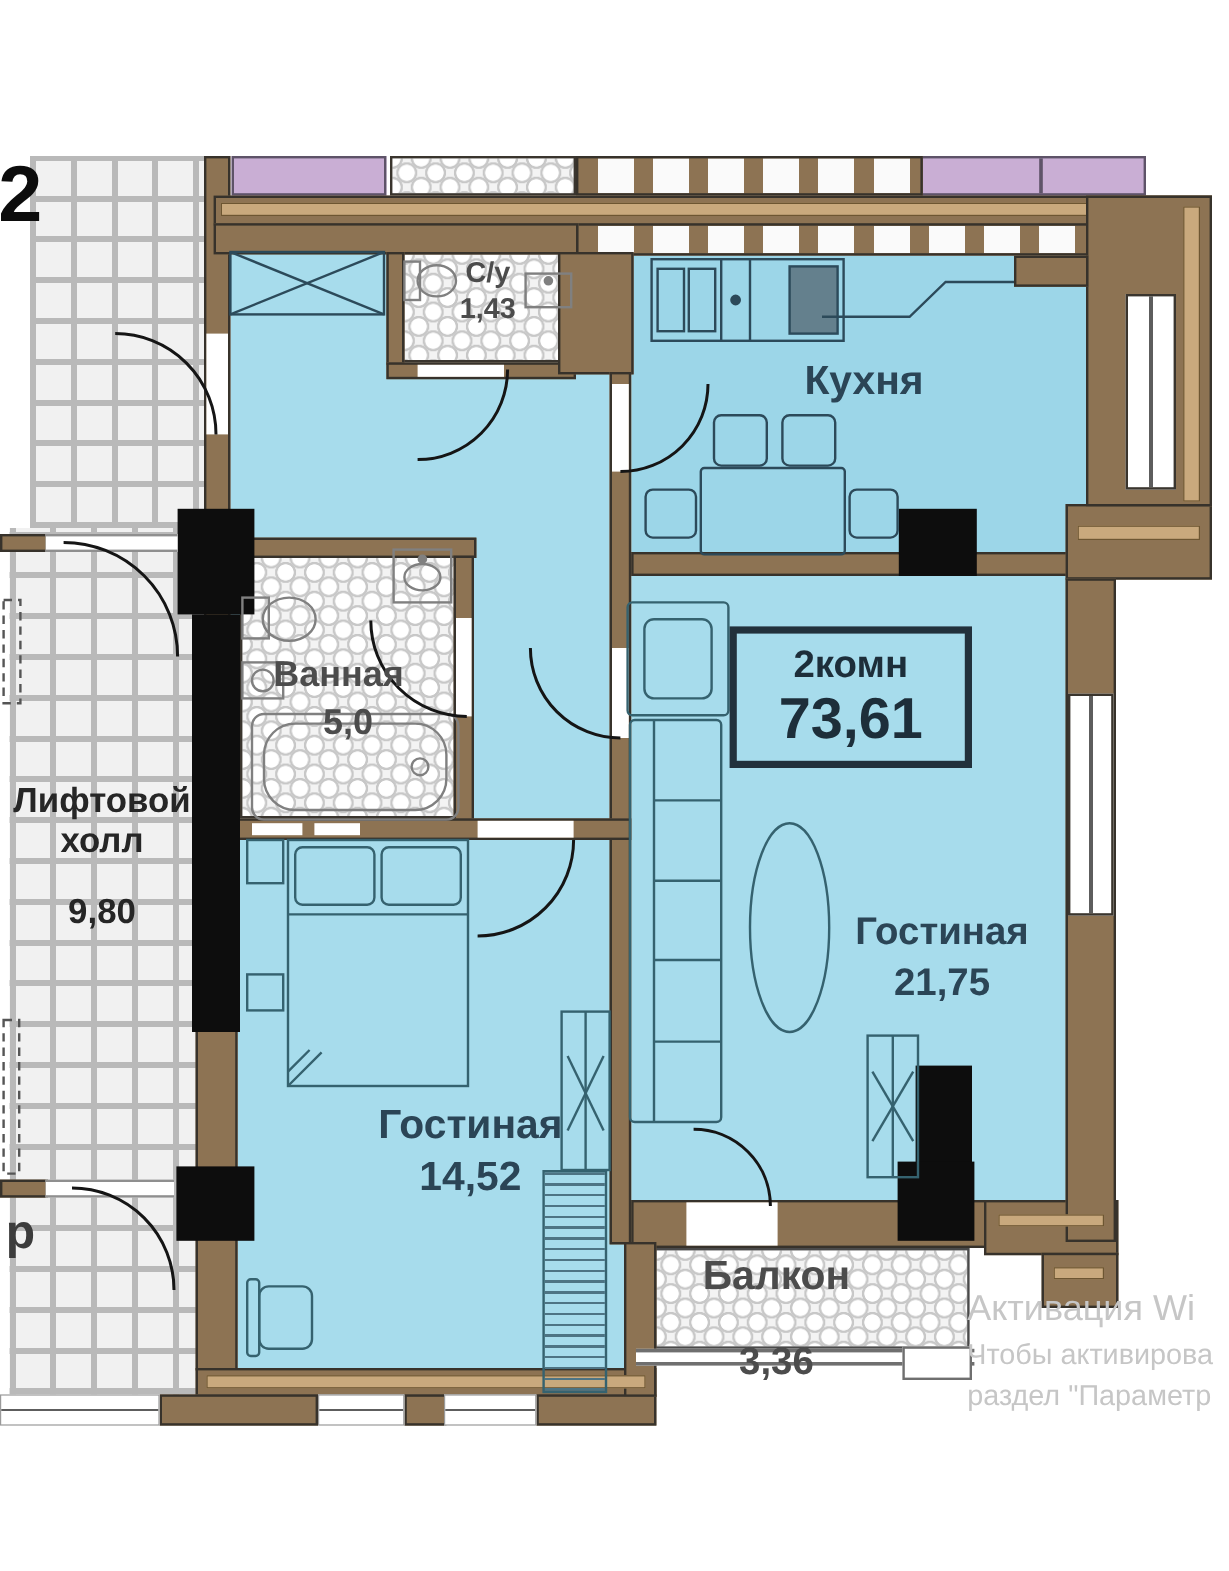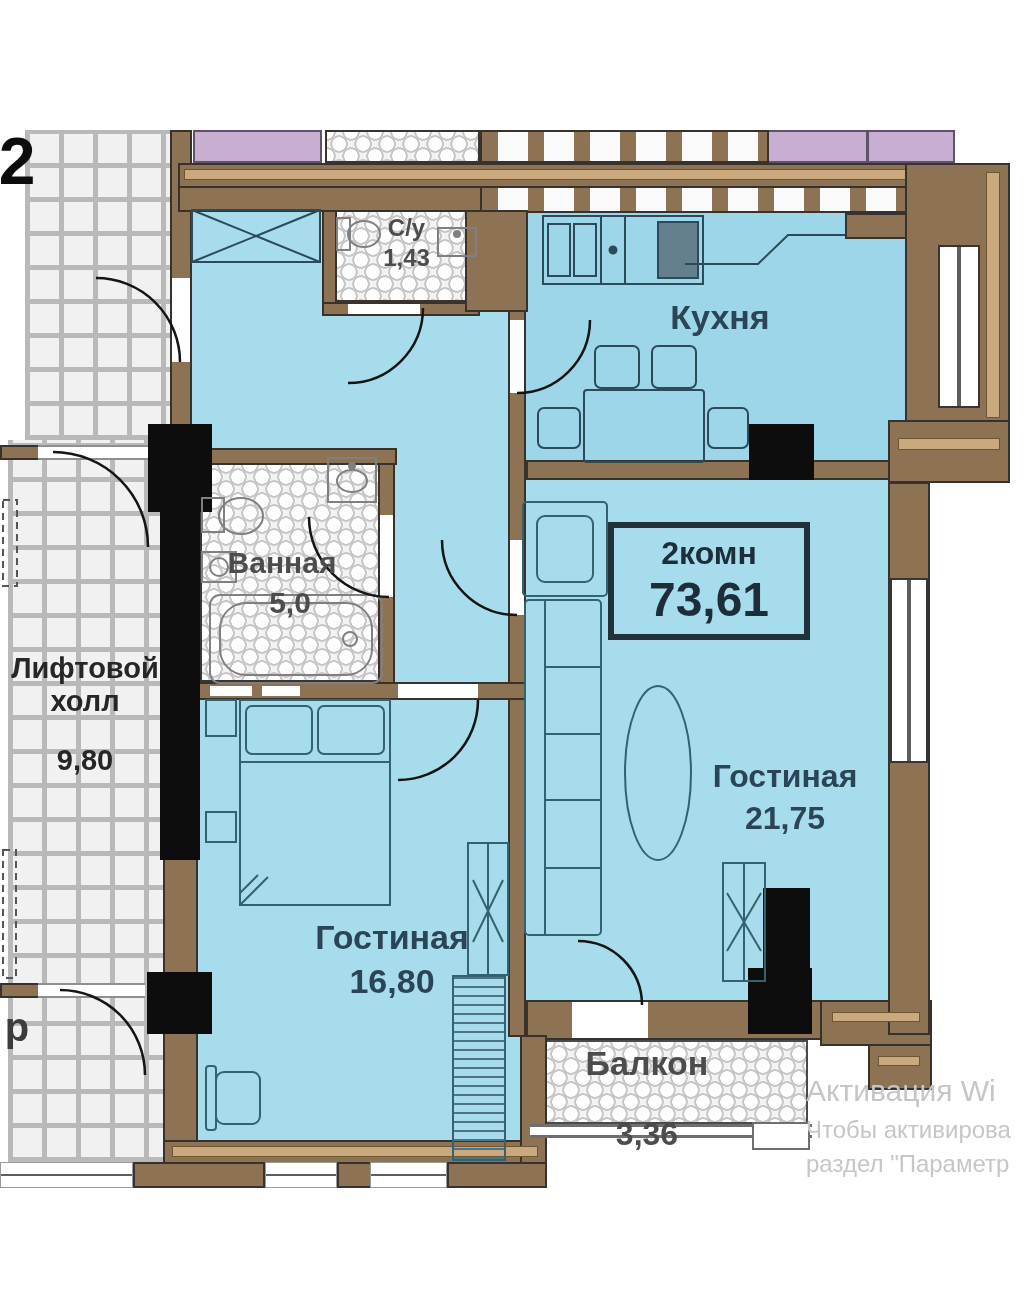--- a/index.html
+++ b/index.html
@@ -222,21 +222,21 @@
   <div class="lblgray" style="left:200px;top:546px;width:164px;font-size:30px;">Ванная</div>
   <div class="lblgray" style="left:240px;top:586px;width:100px;font-size:30px;">5,0</div>
 
   <div class="lblgray" style="left:2px;top:652px;width:166px;font-size:29px;color:#262626;">Лифтовой холл</div>
   <div class="lblgray" style="left:30px;top:744px;width:110px;font-size:29px;color:#262626;">9,80</div>
 
   <div class="lbl" style="left:690px;top:758px;width:190px;font-size:32px;">Гостиная</div>
   <div class="lbl" style="left:690px;top:800px;width:190px;font-size:32px;">21,75</div>
 
   <div class="lbl" style="left:312px;top:918px;width:160px;font-size:34px;">Гостиная</div>
-  <div class="lbl" style="left:312px;top:962px;width:160px;font-size:34px;">16,80</div>
+  <div class="lbl" style="left:312px;top:962px;width:160px;font-size:34px;">14,52</div>
 
   <div class="lblgray" style="left:572px;top:1044px;width:150px;font-size:34px;">Балкон</div>
   <div class="lblgray" style="left:572px;top:1116px;width:150px;font-size:32px;">3,36</div>
 
   <div class="lblgray" style="left:0px;top:1004px;width:34px;font-size:40px;color:#3c3c3c;">р</div>
 
   <div id="badge">
     <div style="font-size:32px;text-align:right;">2комн</div>
     <div style="font-size:48px;">73,61</div>
   </div>

